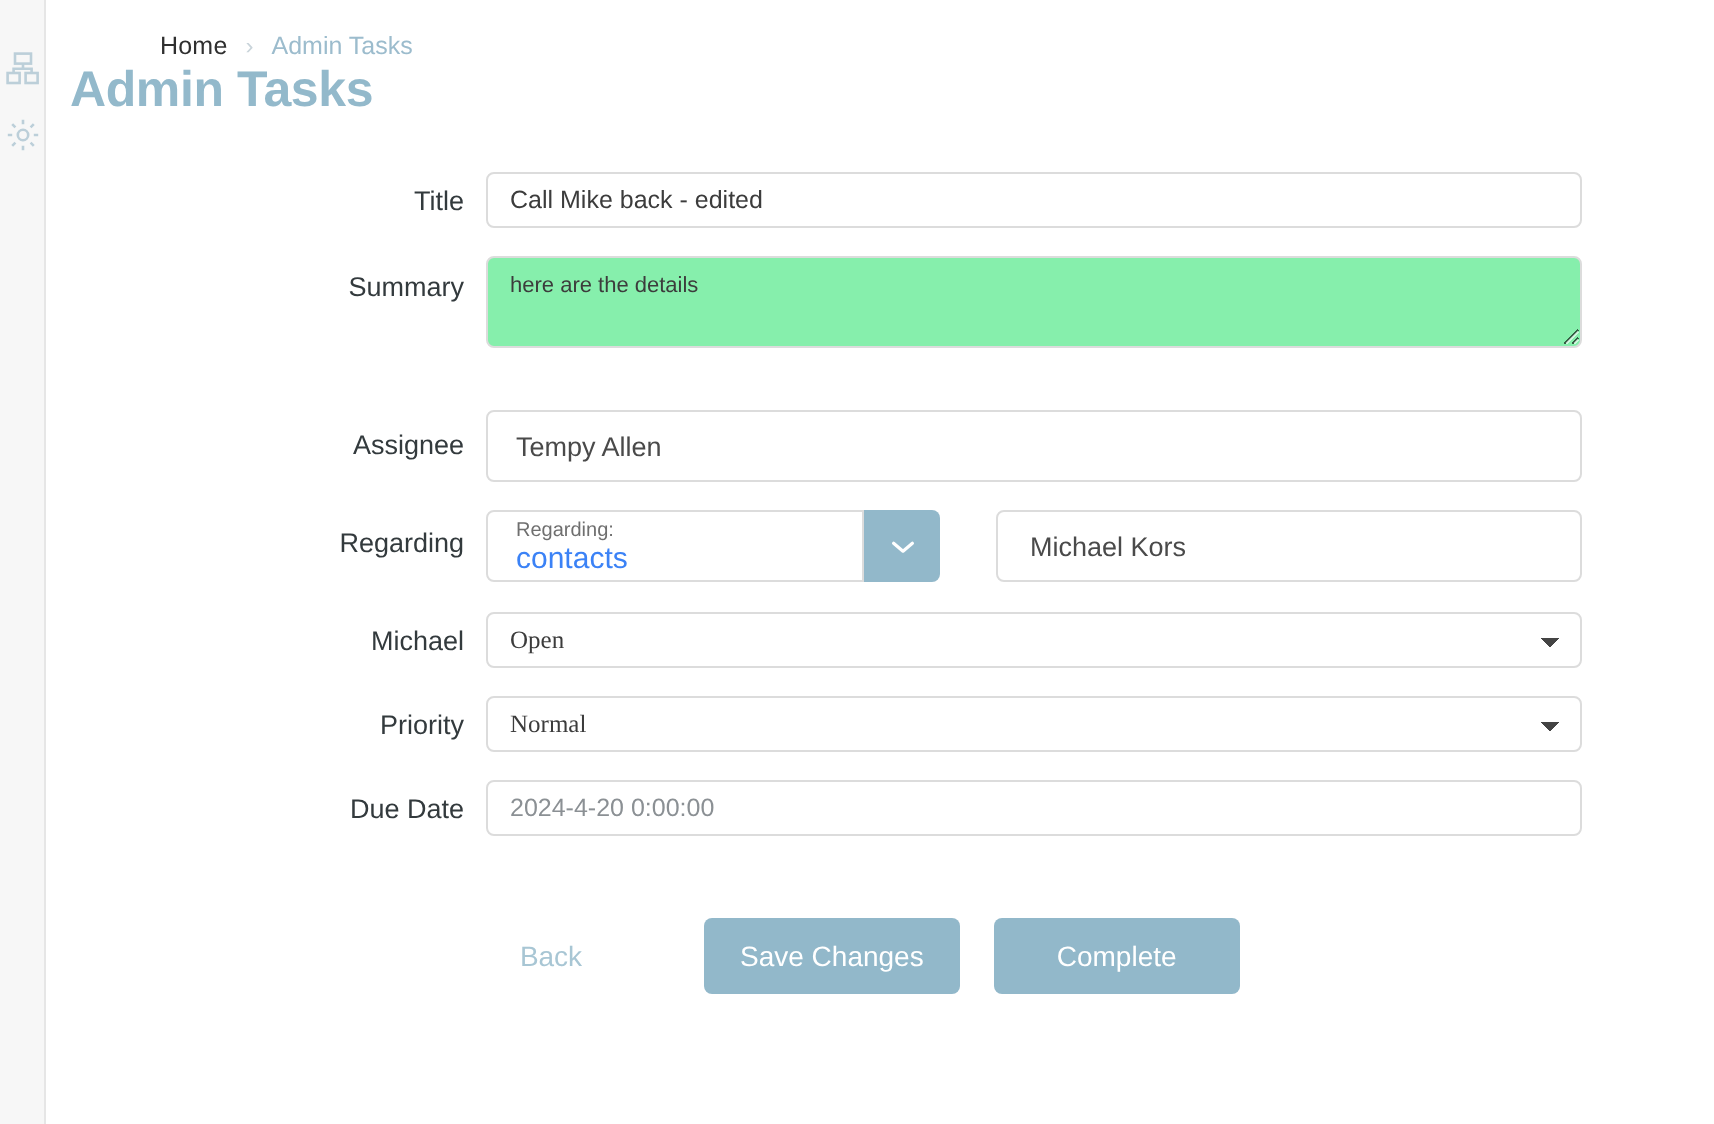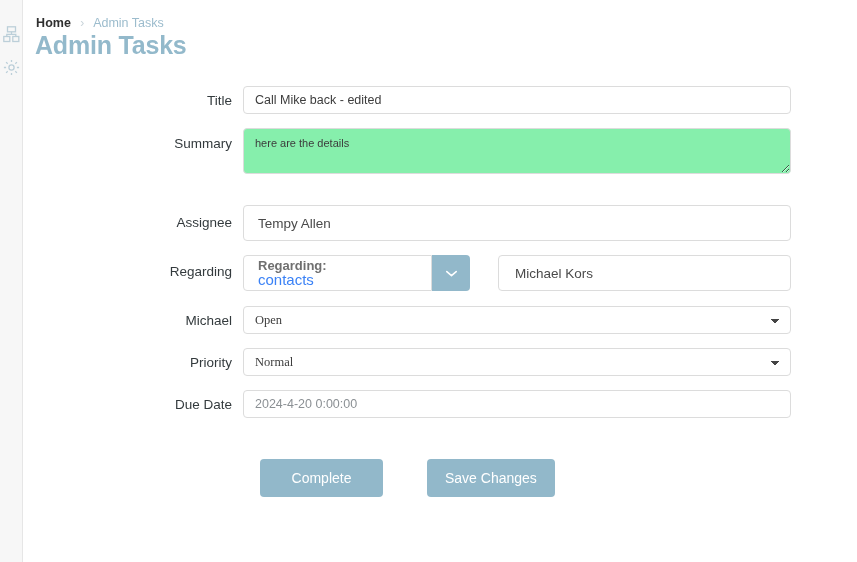--- a/index.html
+++ b/index.html
@@ -24,21 +24,21 @@
   }
   .side-ico { width: 17px; height: 17px; display: block; opacity: .95; }
 
   
   .breadcrumb {
     position: absolute; left: 36px; top: 15px;
     font-size: 12.5px; line-height: 16px;
     display: flex; align-items: center; gap: 9px;
     white-space: nowrap;
   }
-  .bc-home { color: #2f2f2f; font-weight: 700; letter-spacing: .1px; }
+  .bc-home { color: #2f2f2f; font-weight: 400; letter-spacing: .1px; margin-left: 44px; }
   .bc-sep  { color: #c9d4da; font-size: 12px; }
   .bc-cur  { color: #9cbccd; }
 
   .page-title {
     position: absolute; left: 35px; top: 31px;
     font-size: 25px; font-weight: 700;
     color: #93b9cb; letter-spacing: -0.2px;
   }
 
   
@@ -95,21 +95,21 @@
   .regarding-wrap { position: absolute; left: 243px; display: flex; }
   .reg-box {
     position: relative;
     width: 189px; height: 36px;
     border: 1px solid #dcdcdc; border-radius: 4px 0 0 4px;
     background: #fff;
     overflow: hidden;
   }
   .reg-top {
     position: absolute; left: 14px; top: 4px;
-    font-size: 13px; color: #6f6f6f; line-height: 12px; font-weight: bold;
+    font-size: 10px; color: #6f6f6f; line-height: 12px;
   }
   .reg-val {
     position: absolute; left: 14px; top: 15px;
     font-size: 15px; color: #3b82f6; line-height: 17px;
   }
   .reg-btn {
     width: 38px; height: 36px;
     background: #92b8ca;
     border: none; border-radius: 0 4px 4px 0;
     display: flex; align-items: center; justify-content: center;
@@ -240,17 +240,18 @@
 
     <div class="row" style="top:390px;">
       <div class="lbl-wrap">
           <div class="lbl" style="top:7px;">Due Date</div>
         </div>
       <input class="inp muted ctl" style="top: 0px;" type="text" value="2024-4-20 0:00:00">
     </div>
   </div>
 
   <div class="actions">
+    <button class="btn-link">Back</button>
+    <button class="btn-primary btn-save">Save Changes</button>
     <button class="btn-primary btn-complete">Complete</button>
-    <button class="btn-primary btn-save">Save Changes</button>
   </div>
 
 </div>
 
 </body></html>

